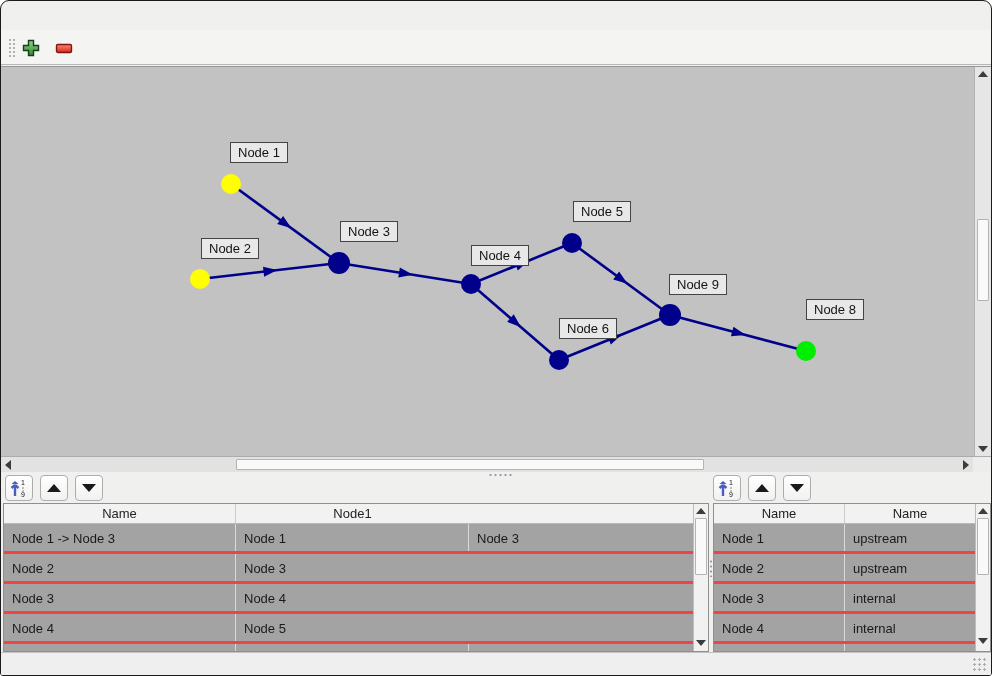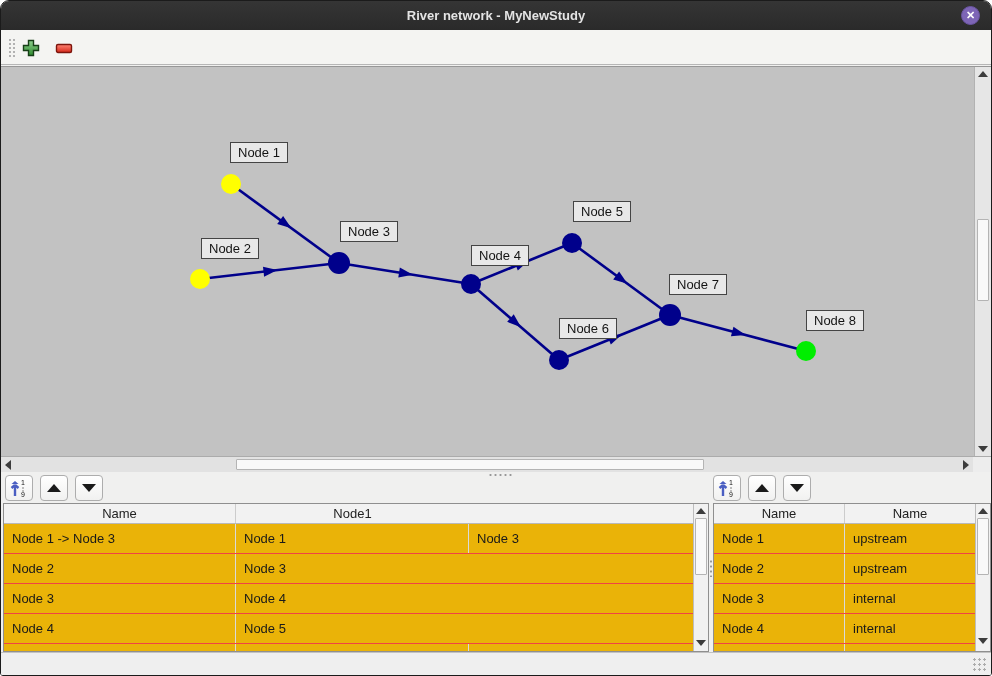--- a/index.html
+++ b/index.html
@@ -93,21 +93,21 @@
   .tb-right { left:712px; width:278px; }
   .tgrid { position:absolute; left:0; top:0; bottom:0; overflow:hidden; }
   .tb-left  .tgrid { right:15px; }
   .tb-right .tgrid { right:15px; }
   .thead { display:grid; height:20px; background:#f2f2f2; border-bottom:1px solid #b9b9b9; }
   .thead .hcell {
     font-size:13px; color:#222; text-align:center; line-height:19px;
     border-right:1px solid #cccccc; overflow:hidden;
   }
   .thead .hcell:last-child { border-right:none; }
-  .trow { display:grid; height:30px; background:#eab308; border-bottom:1px solid #ef4444; }
+  .trow { display:grid; height:30px; background:#a3a3a3; border-bottom:3px solid #ef4444; }
   .trow .cell {
     font-size:13px; color:#1a1a1a; padding-left:8px; line-height:29px;
     border-right:1px solid #dadada; overflow:hidden; white-space:nowrap;
   }
   .trow .cell:last-child { border-right:none; }
   .cols3 { grid-template-columns:232px 233px 1fr; }
   .cols2 { grid-template-columns:131px 1fr; }
   .tscroll { position:absolute; top:0; right:0; bottom:0; width:15px; background:#f1f1f1; border-left:1px solid #bdbdbd; }
   .tthumb { left:1px; right:1px; top:14px; height:57px; }
   .vsplit-dots {
@@ -122,24 +122,20 @@
     position:absolute; right:4px; bottom:3px; width:15px; height:15px;
     background-image:radial-gradient(circle,#ababab 1px,transparent 1.2px);
     background-size:5px 5px;
   }
 </style>
 </head>
 <body>
 
 <div class="window">
 
-  <div class="titlebar">
-    <span class="title">River network - MyNewStudy</span>
-    <div class="close-btn">✕</div>
-  </div>
 
   <div class="toolbar">
     <div class="tgrip"></div>
     <span class="tb-icon tb-add">
       <svg width="18" height="18" viewBox="0 0 18 18">
         <defs>
             <linearGradient id="gplus" x1="0" y1="0" x2="0" y2="1">
           <stop offset="0" stop-color="#8fd08f"></stop>
               <stop offset="1" stop-color="#2e8b2e"></stop>
         </linearGradient>
@@ -187,22 +183,22 @@
         <circle cx="669" cy="248" r="11" fill="#00008b"></circle>
         <circle cx="805" cy="284" r="10" fill="#00ee00"></circle>
       </svg>
     <div id="labels">
         <div class="node-label" style="left: 229px; top: 75px;">Node 1</div>
         <div class="node-label" style="left: 200px; top: 171px;">Node 2</div>
         <div class="node-label" style="left: 339px; top: 154px;">Node 3</div>
         <div class="node-label" style="left: 470px; top: 178px;">Node 4</div>
         <div class="node-label" style="left: 572px; top: 134px;">Node 5</div>
         <div class="node-label" style="left: 558px; top: 251px;">Node 6</div>
-        <div class="node-label" style="left: 668px; top: 207px;">Node 7</div>
-        <div class="node-label" style="left: 805px; top: 243px;">Node 8</div>
+        <div class="node-label" style="left: 668px; top: 207px;">Node 9</div>
+        <div class="node-label" style="left: 805px; top: 232px;">Node 8</div>
       </div>
     <div class="vscroll">
       <span class="arr arr-up" style="left:3px; top:4px;"></span>
       <div class="thumb vthumb"></div>
       <span class="arr arr-down" style="left:3px; bottom:4px;"></span>
     </div>
   </div>
 
   <div class="hscroll">
     <span class="arr arr-left" style="left:4px; top:3px;"></span>

